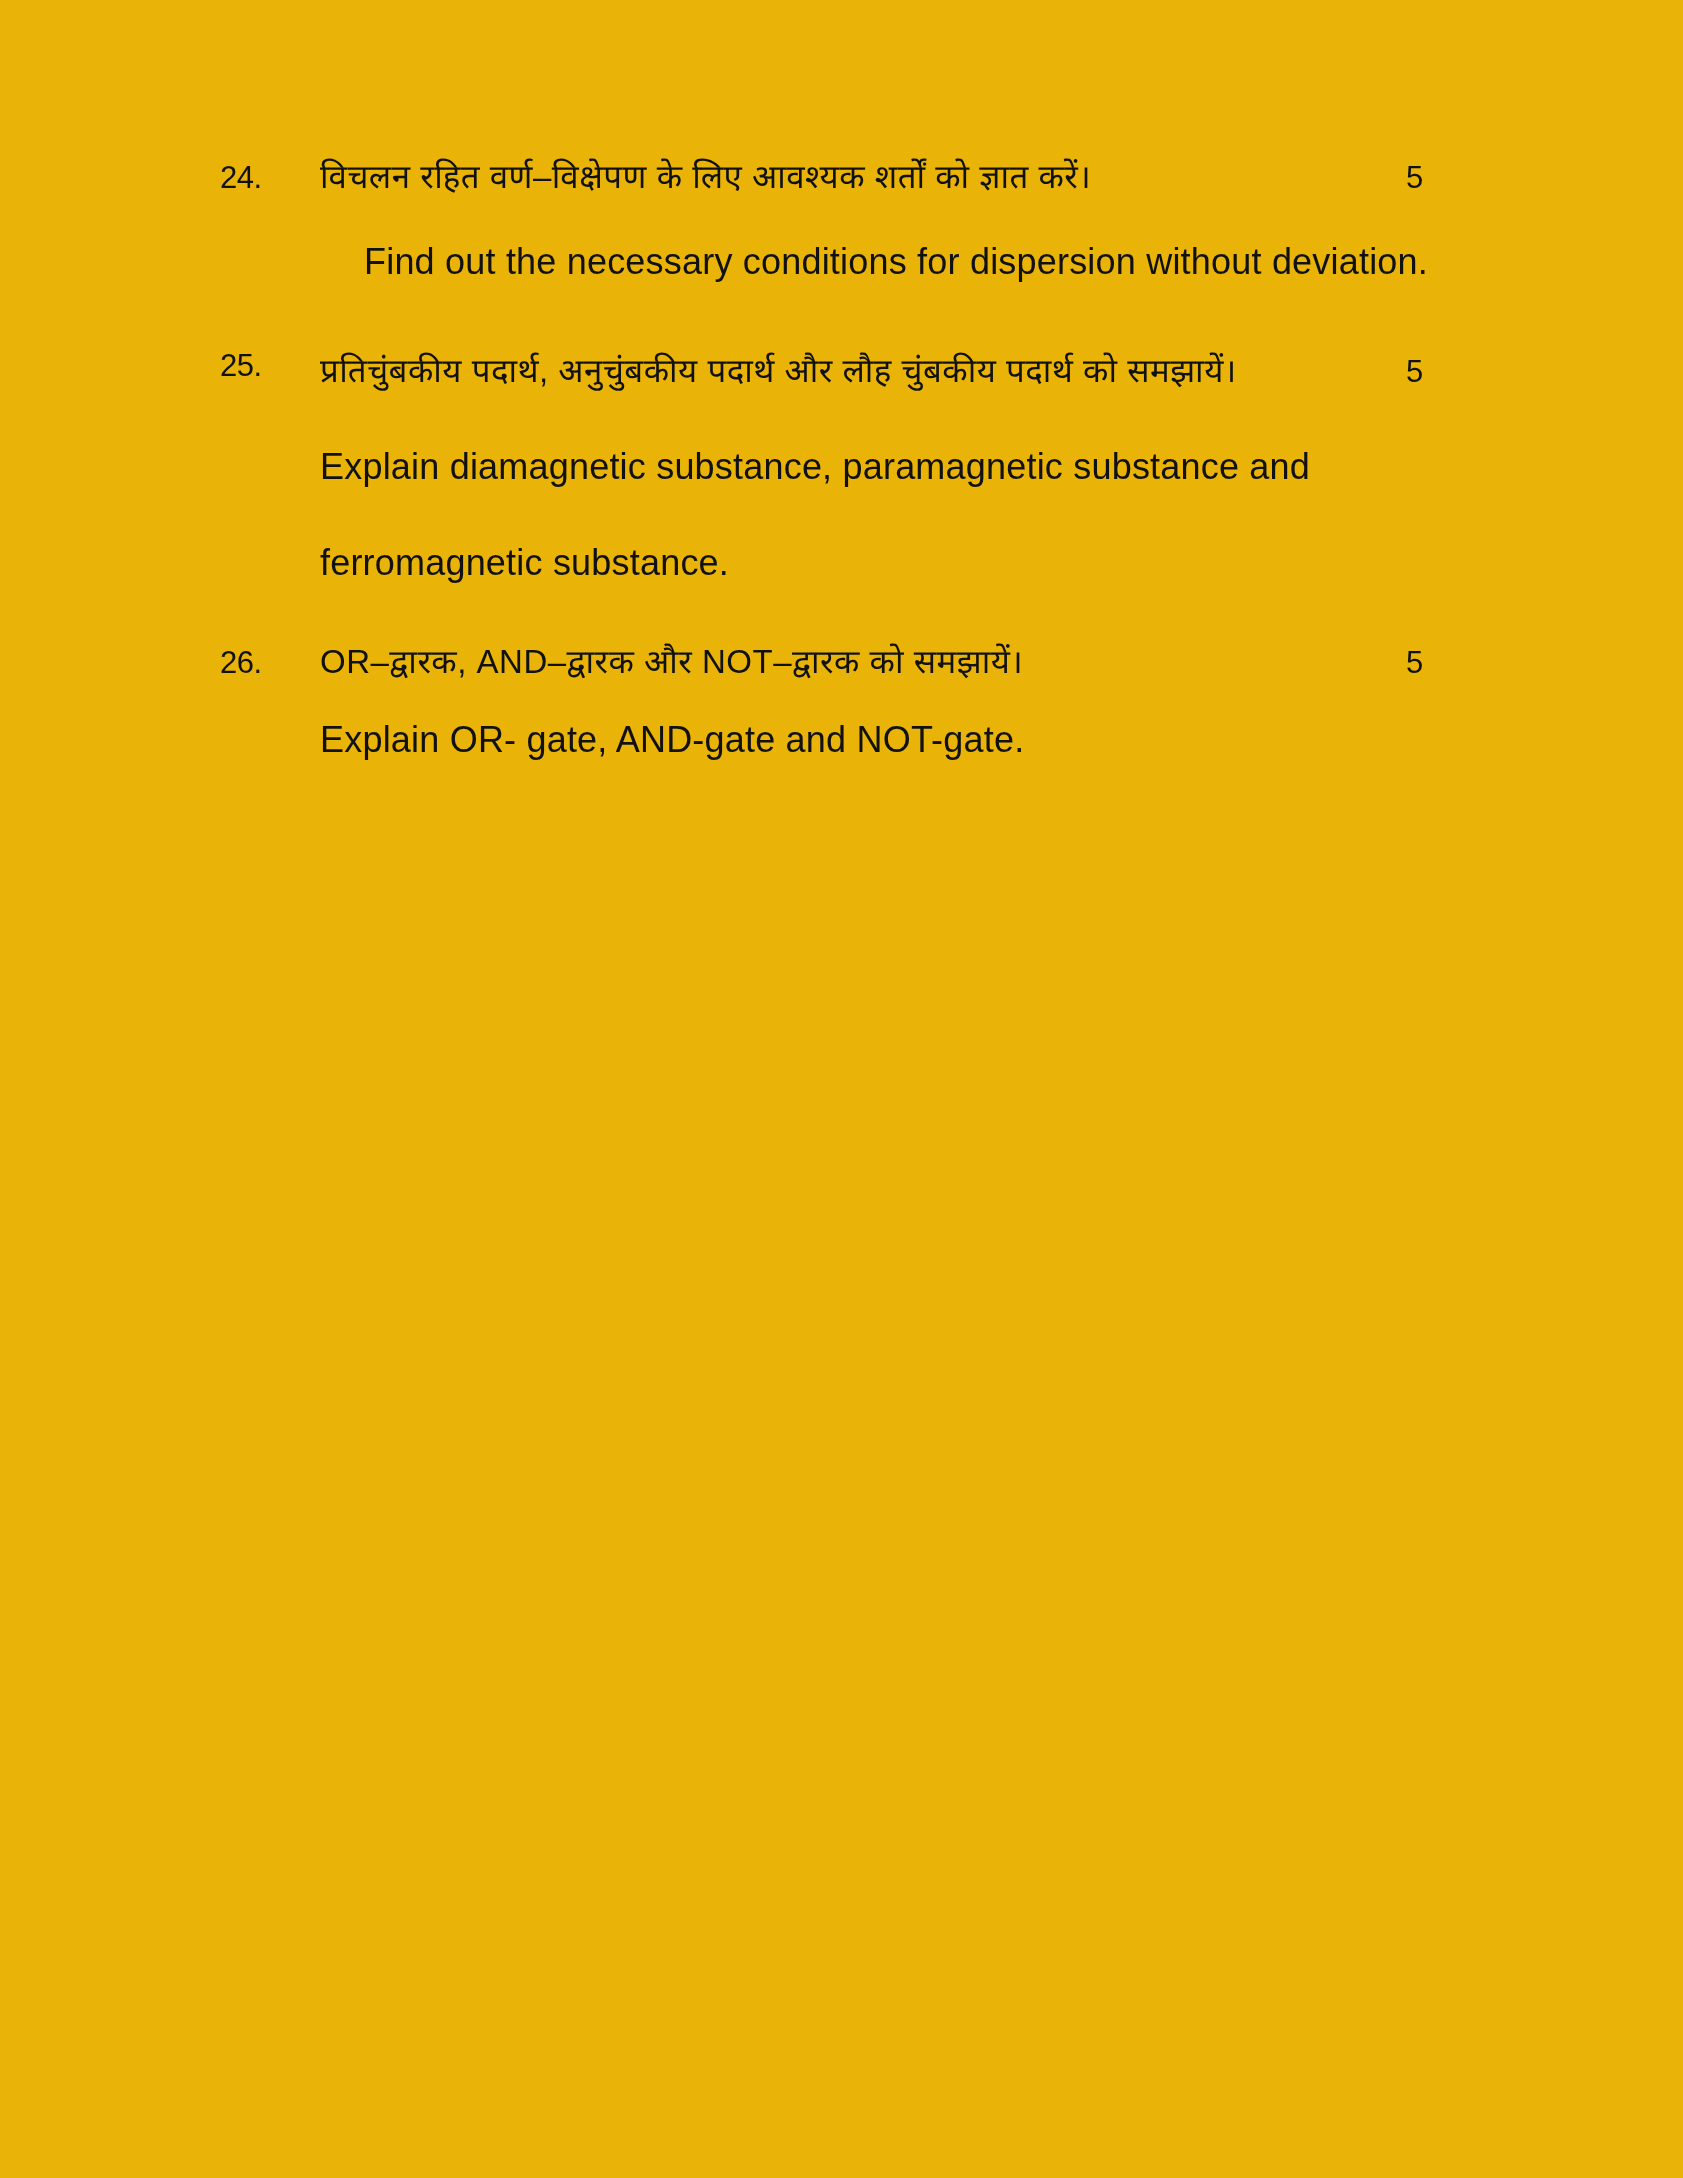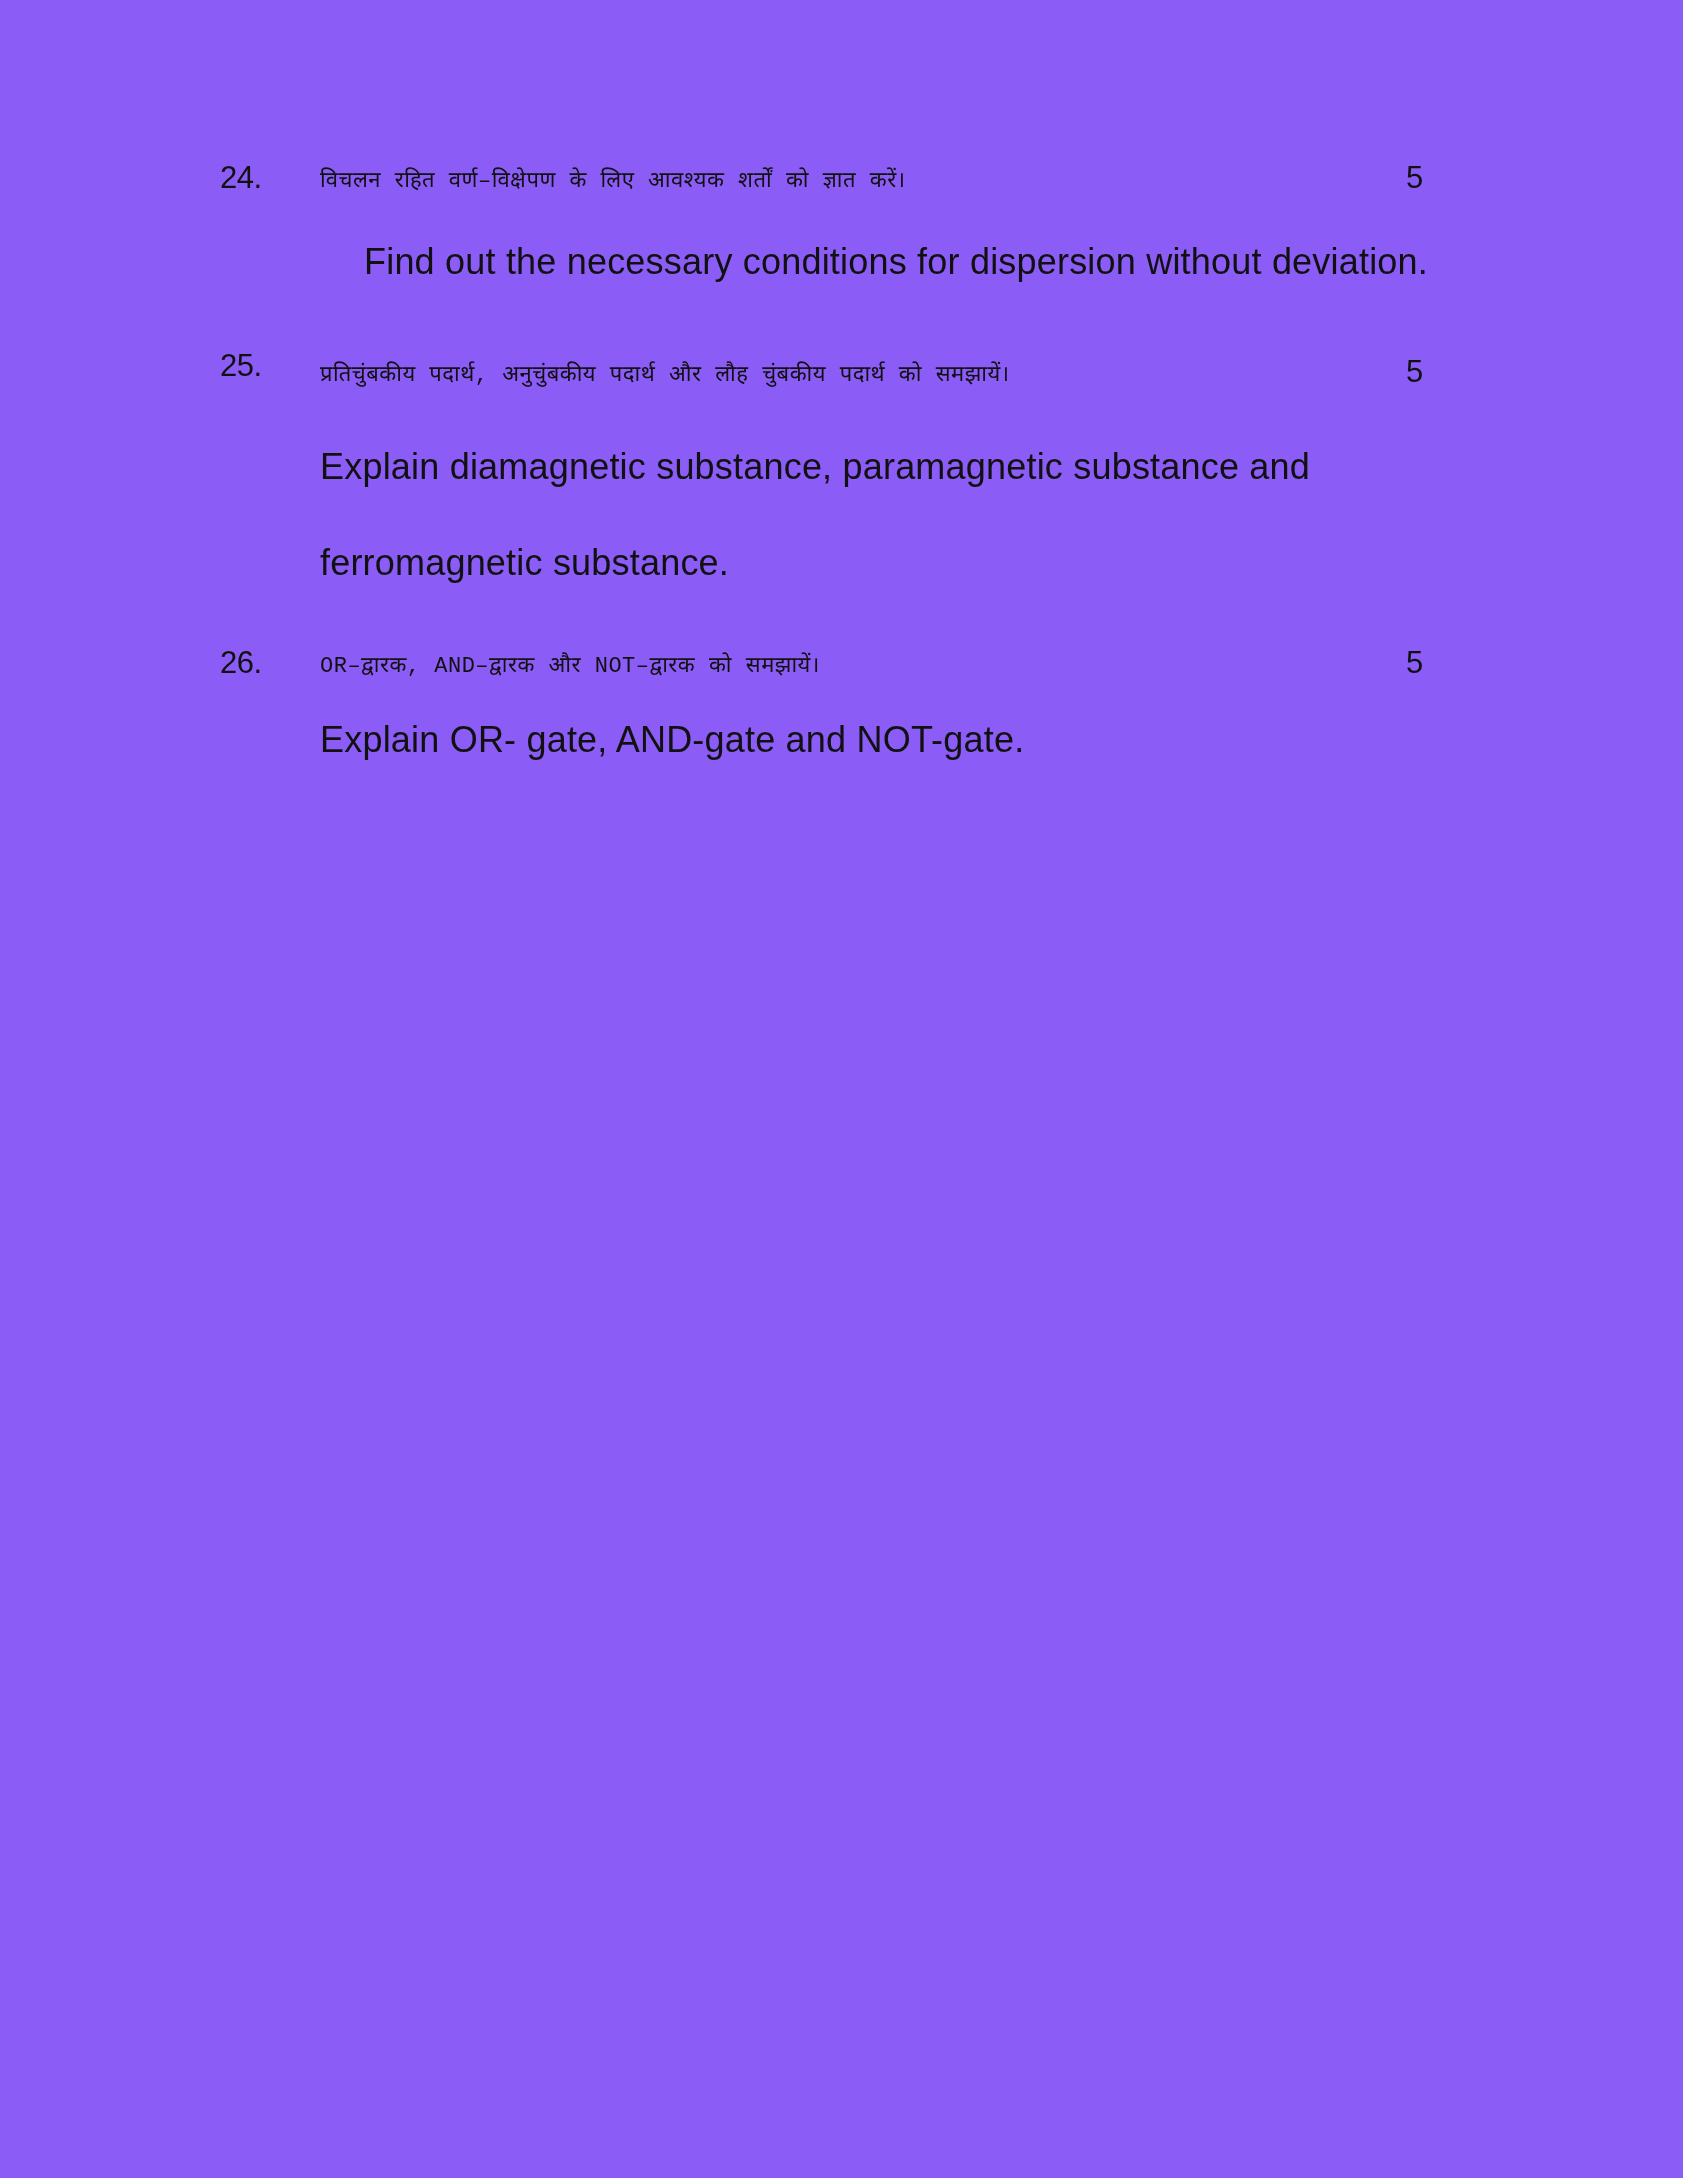--- a/index.html
+++ b/index.html
@@ -14,21 +14,21 @@
       overflow: hidden;
       color: #111111;
       font-family: "Liberation Sans", "DejaVu Sans", sans-serif;
     }
     .page {
       position: absolute;
       left: 0;
       top: 0;
       width: 1683px;
       height: 2178px;
-      background: #8b5cf6;
+      background: #eab308;
     }
     .line {
       position: absolute;
       left: 0;
       width: 1683px;
       height: 59px;
     }
     .qnum {
       position: absolute;
       left: 220px;
@@ -39,22 +39,22 @@
       white-space: nowrap;
     }
     .text {
       position: absolute;
       left: 320px;
       bottom: 0;
       line-height: 1;
       white-space: nowrap;
     }
     .text.hi {
-      font-family: Liberation Mono, monospace;
-      font-size: 22px;
+      font-family: Liberation Sans, sans-serif;
+      font-size: 33px;
       letter-spacing: 0.5px;
     }
     .text.en {
       font-size: 36px;
       letter-spacing: 0.2px;
     }
     .marks {
       position: absolute;
       left: 1406px;
       bottom: 0;

